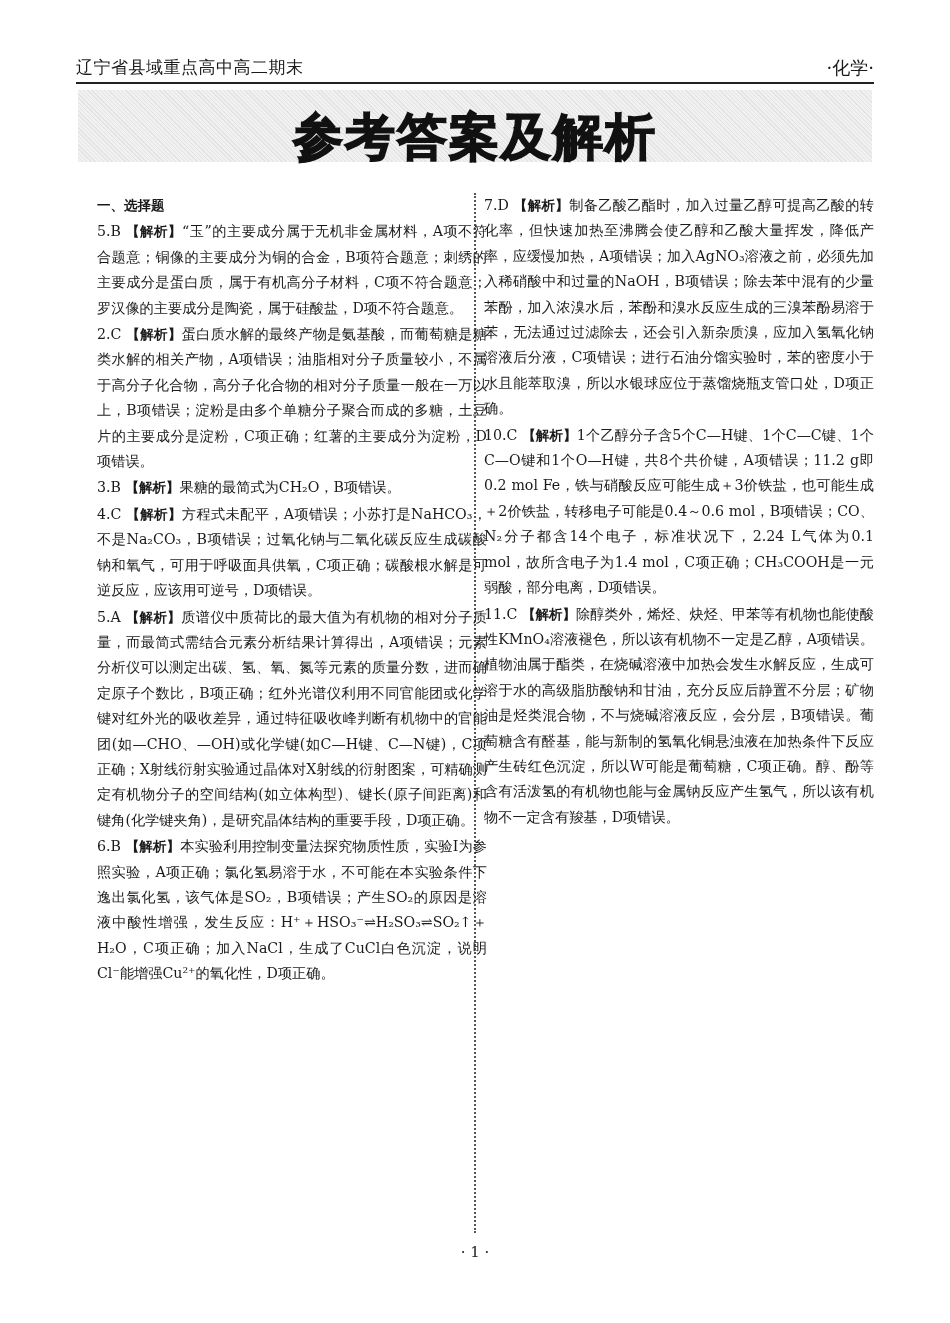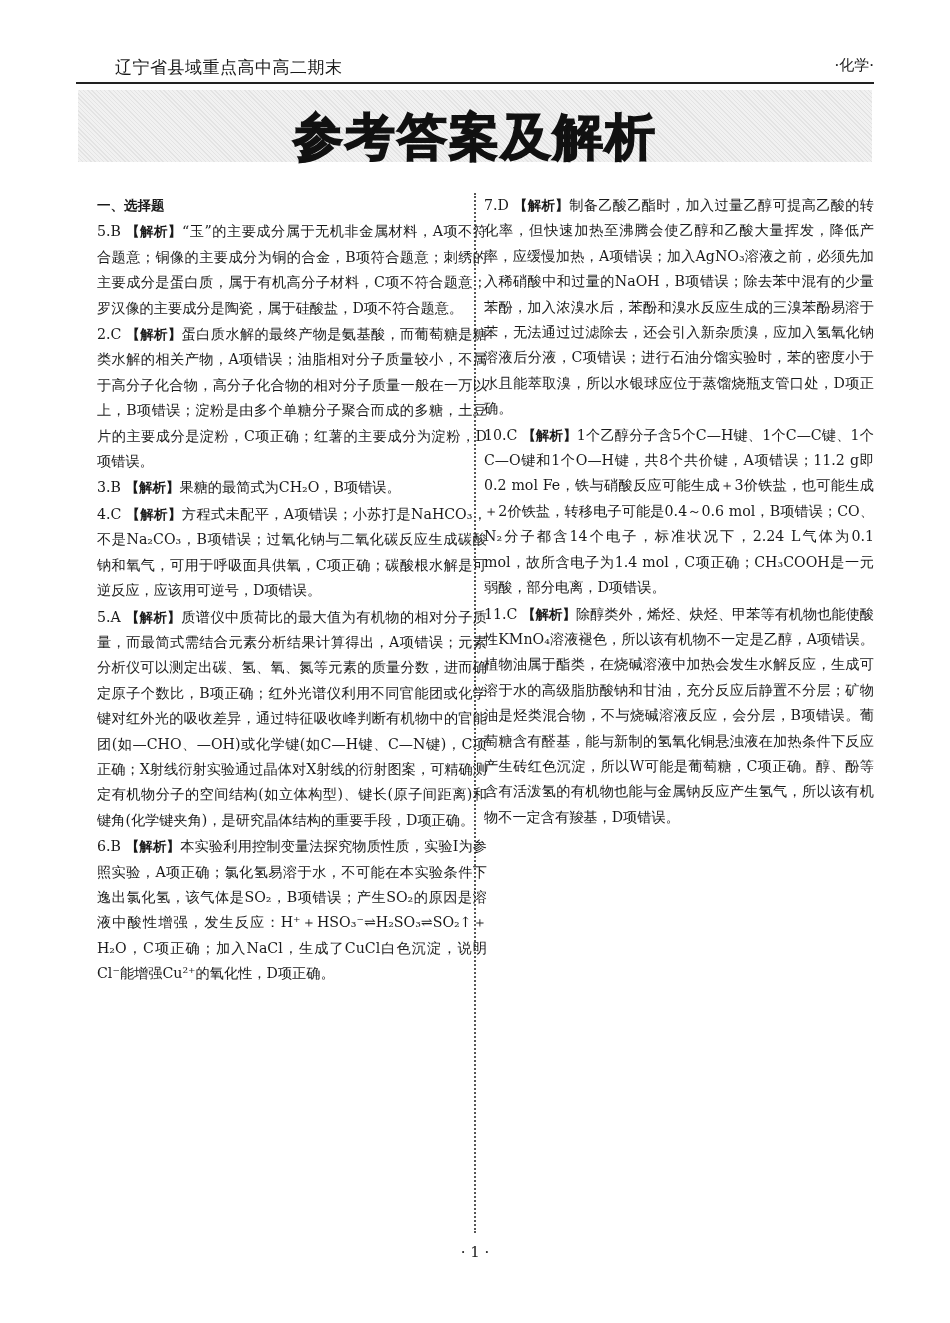--- a/index.html
+++ b/index.html
@@ -1,21 +1,21 @@
 <!DOCTYPE html>
 <html><head>
 <meta charset="utf-8">
 <style>
   html, body { margin: 0; padding: 0; background: #ffffff; }
   body { width: 950px; height: 1323px; position: relative; overflow: hidden;
          font-family: "DejaVu Serif", "Liberation Serif", serif; color: #1a1a1a; }
   .header { position: absolute; left: 76px; top: 52px; width: 798px; height: 30px;
             border-bottom: 2px solid #222; }
-  .header .left { position: absolute; left: 0; top: 4px; font-size: 17px; letter-spacing: 0.5px; margin-left: 39px; }
-  .header .right { position: absolute; right: 0; top: 4px; font-size: 15px; }
+  .header .left { position: absolute; left: 0; top: 4px; font-size: 17px; letter-spacing: 0.5px; }
+  .header .right { position: absolute; right: 0; top: 4px; font-size: 18px; }
   .banner { position: absolute; left: 78px; top: 90px; width: 794px; height: 72px;
             background-color: #f1f1f1;
             background-image: repeating-linear-gradient(45deg, rgba(0,0,0,0.06) 0 1px, transparent 1px 3px); }
   .banner .title { position: absolute; left: 0; right: 0; top: 14px; text-align: center;
                    font-family: "DejaVu Sans", "Liberation Sans", sans-serif; font-weight: 900;
                    font-size: 50px; letter-spacing: 2px; color: #111;
                    -webkit-text-stroke: 1.5px #111; }
   .col { position: absolute; top: 193px; font-size: 14.2px; line-height: 25.4px; }
   .col-left { left: 77px; width: 390px; margin-left: 20px; }
   .col-right { left: 484px; width: 390px; }

